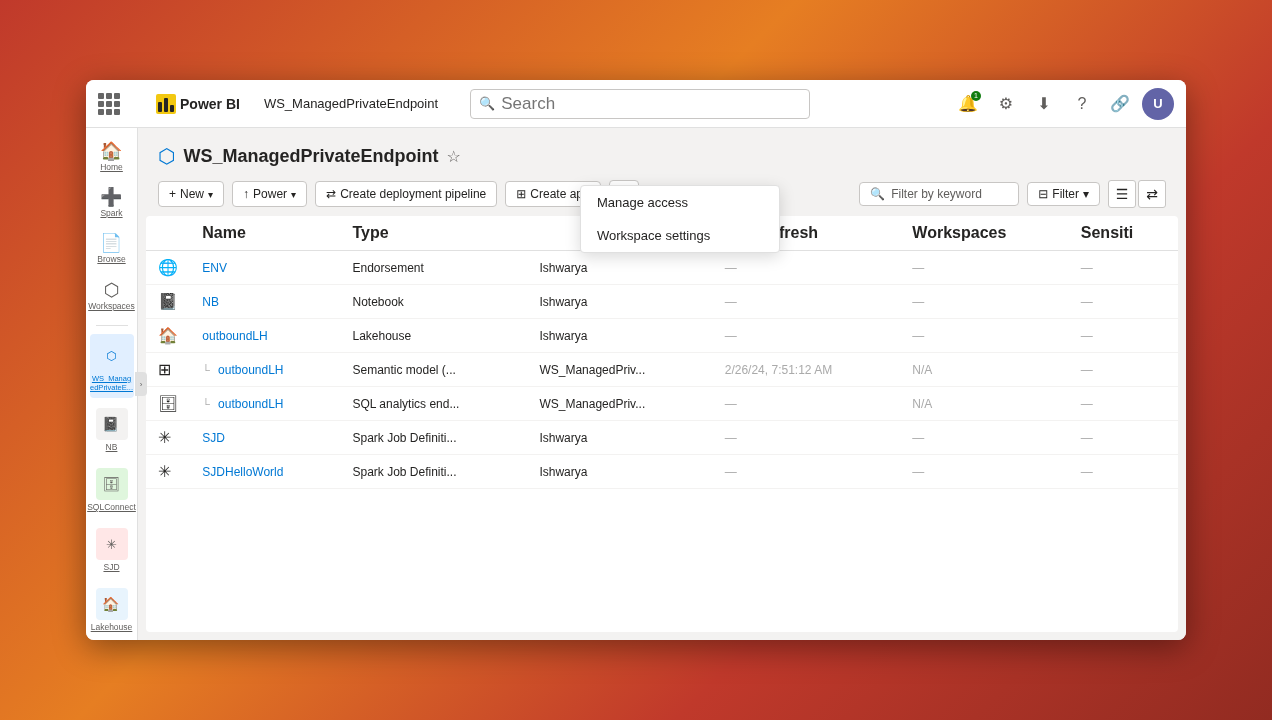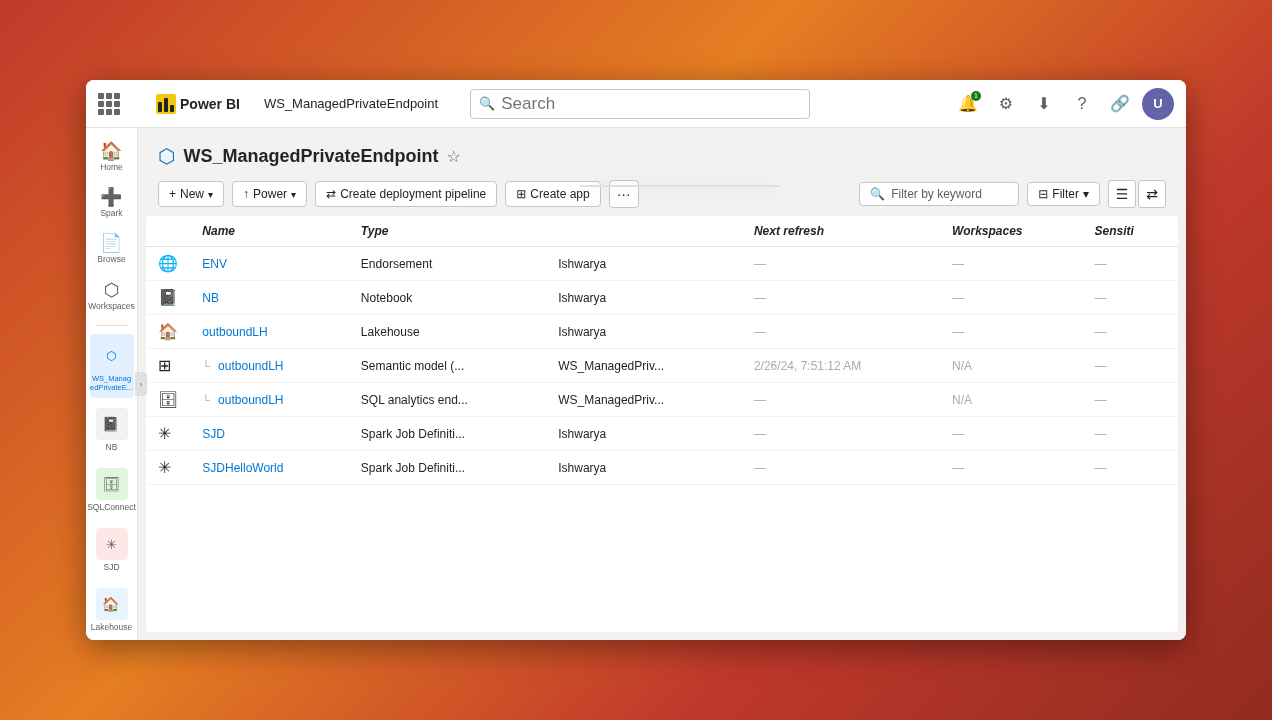--- a/index.html
+++ b/index.html
@@ -163,21 +163,21 @@
       flex-direction: column;
       align-items: center;
       padding: 6px 2px;
       border-radius: 4px;
       cursor: pointer;
       color: #605e5c;
       font-size: 9px;
       gap: 2px;
     }
     .sidebar-icon { font-size: 18px; line-height: 1; }
-    .sidebar-label { font-size: 8.5px; text-align: center; line-height: 1.2; }
+    .sidebar-label { font-size: 8.5px; text-align: center; line-height: 1.2; text-decoration: underline; }
     .sidebar-divider { width: 32px; border-top: 1px solid #e0e0e0; margin: 4px 0; }
     
     .collapse-handle {
       position: absolute;
       right: -10px;
       top: 50%;
       transform: translateY(-50%);
       width: 12px; height: 24px;
       background: #e0e0e0;
       border-radius: 0 4px 4px 0;
@@ -307,24 +307,23 @@
       width: 100%;
       border-collapse: collapse;
     }
     thead tr {
       border-bottom: 1px solid #e0e0e0;
     }
     th {
       padding: 8px 12px;
       text-align: left;
       font-weight: 600;
-      font-size: 12px;
+      font-size: 16px;
       color: #252423;
       white-space: nowrap;
-      font-style: italic;
     }
     td {
       padding: 7px 12px;
       font-size: 12px;
       color: #252423;
       border-bottom: 1px solid #f3f2f1;
       white-space: nowrap;
     }
     .col-name { display: flex; align-items: center; gap: 8px; }
     .indent-icon { color: #aaa; font-size: 11px; }
@@ -639,14 +638,16 @@
       <td><span class="dash">—</span></td>
       <td><span class="dash">—</span></td>
     </tr>
             </tbody>
         </table>
       </div>
     </div>
   </div>
 
   <div class="dropdown-menu">
+    <div class="dropdown-item">Manage access</div>
+    <div class="dropdown-item">Workspace settings</div>
   </div>
 </div>
 
 </body></html>

